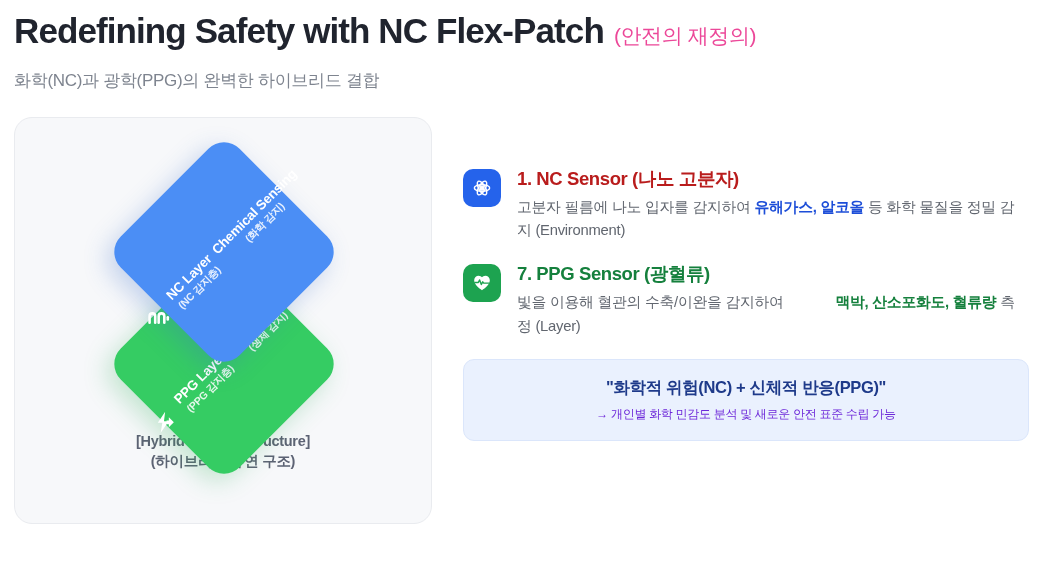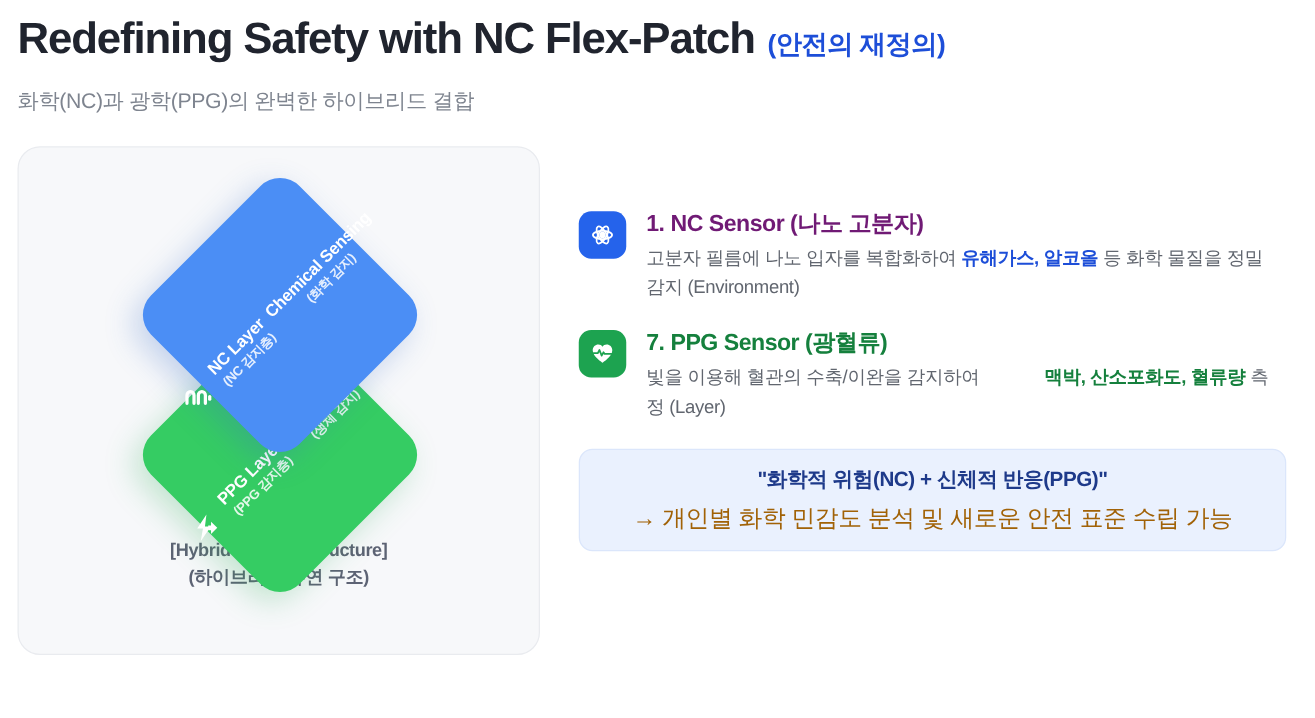--- a/index.html
+++ b/index.html
@@ -32,22 +32,22 @@
   .title-main {
     font-size: 35px;
     font-weight: 700;
     color: #20242e;
     letter-spacing: -0.9px;
     line-height: 1.22;
   }
 
   .title-sub {
     font-size: 21px;
-    font-weight: 700;
-    color: #1d4ed8;
+    font-weight: 400;
+    color: #ec4899;
     letter-spacing: -0.4px;
   }
 
   .subtitle {
     margin-top: 16px;
     font-size: 17px;
     color: #7e848f;
     letter-spacing: -0.3px;
   }
 
@@ -205,21 +205,21 @@
   .f-badge svg { display: block; }
 
   .f-body { flex: 1 1 auto; }
 
   .f-title {
     font-size: 18.5px;
     font-weight: 700;
     letter-spacing: -0.4px;
     line-height: 1.35;
   }
-  .f-title.blue { color: #701a75; }
+  .f-title.blue { color: #b91c1c; }
   .f-title.green { color: #15803d; }
 
   .f-desc {
     margin-top: 4px;
     font-size: 14.8px;
     color: #61666f;
     line-height: 1.58;
     letter-spacing: -0.25px;
     max-width: 510px;
   }
@@ -241,22 +241,22 @@
     justify-content: center;
     gap: 7px;
   }
   .callout-main {
     font-size: 16.5px;
     font-weight: 700;
     color: #1e3a8a;
     letter-spacing: -0.35px;
   }
   .callout-sub {
-    font-size: 19px;
-    color: #a16207;
+    font-size: 12px;
+    color: #6d28d9;
     letter-spacing: -0.3px;
   }
 </style>
 </head>
 <body>
 
 <div class="page">
 
   <div class="header">
     <div class="title-row">
@@ -331,21 +331,21 @@
               <circle cx="12" cy="12" r="2.3" fill="#ffffff" stroke="none"></circle>
               <circle cx="12" cy="12" r="2.3"></circle>
               <ellipse cx="12" cy="12" rx="9.2" ry="3.9"></ellipse>
               <ellipse cx="12" cy="12" rx="9.2" ry="3.9" transform="rotate(60 12 12)"></ellipse>
               <ellipse cx="12" cy="12" rx="9.2" ry="3.9" transform="rotate(120 12 12)"></ellipse>
             </svg>
           </span>
         </div>
         <div class="f-body">
           <div class="f-title blue">1. NC Sensor (나노 고분자)</div>
-          <div class="f-desc"><span>고분자 필름에 나노 입자를 복합화하여 </span><b class="blue">유해가스, 알코올</b><span> 등 화학 물질을 정밀 감지 (Environment)</span></div>
+          <div class="f-desc"><span>고분자 필름에 나노 입자를 감지하여 </span><b class="blue">유해가스, 알코올</b><span> 등 화학 물질을 정밀 감지 (Environment)</span></div>
         </div>
       </div>
 
       <div class="feature">
         <div class="f-badge green">
           <span>
             <svg width="20" height="20" viewBox="0 0 24 24" fill="#ffffff">
               <path d="M12 20.6 C12 20.6 2.6 14.9 2.6 8.7 C2.6 5.5 5.1 3.2 8 3.2 C9.8 3.2 11.2 4.1 12 5.2 C12.8 4.1 14.2 3.2 16 3.2 C18.9 3.2 21.4 5.5 21.4 8.7 C21.4 14.9 12 20.6 12 20.6 Z"></path>
               <path d="M3.4 11.3 h4.2 l1.5 -2.9 2.1 5.4 1.7 -3.2 1.1 1.5 h6.6" fill="none" stroke="#1da350" stroke-width="1.7" stroke-linecap="round" stroke-linejoin="round"></path>
             </svg>

